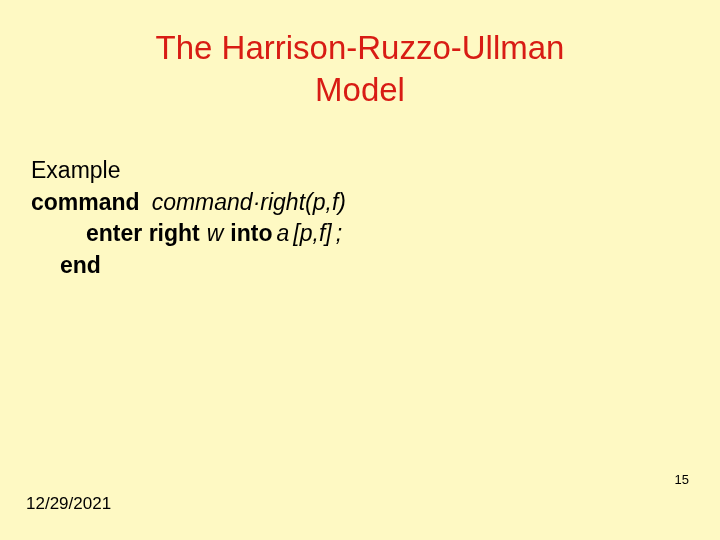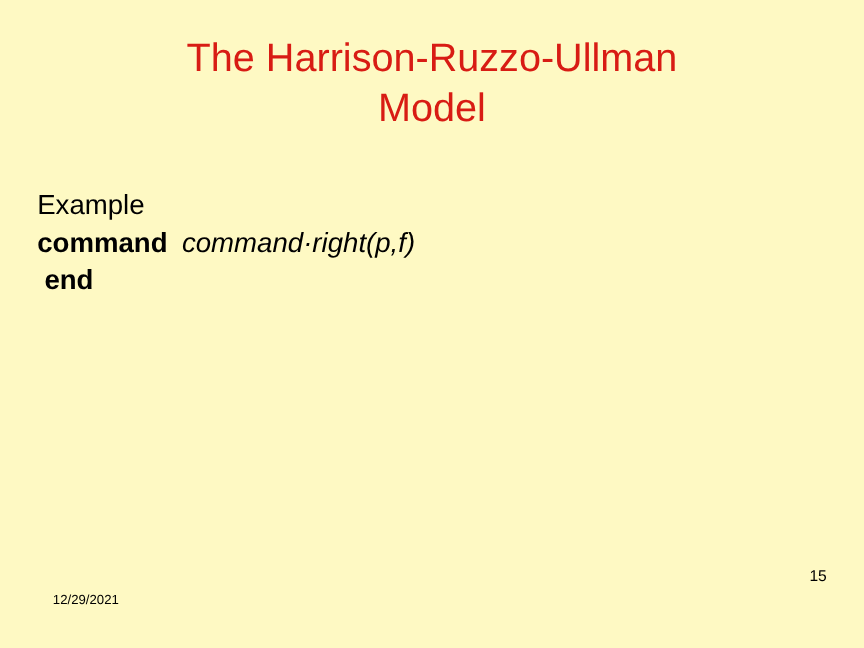--- a/index.html
+++ b/index.html
@@ -47,35 +47,35 @@
     width: 650px;
     font-size: 23px;
     line-height: 31.5px;
     color: #000000;
   }
   .line {
     white-space: nowrap;
     height: 31.5px;
   }
   .line.indent1 { padding-left: 55px; }
-  .line.indent-end { padding-left: 6px; }
+  .line.indent-end { padding-left: 6px; margin-left: 23px; }
 
   .reg  { font-weight: 400; font-style: normal; }
   .bold { font-weight: 700; font-style: normal; }
   .ital { font-weight: 400; font-style: italic; }
   .sp   { display: inline-block; width: 7px; }
   .sp-sm{ display: inline-block; width: 4px; }
   .sp-lg{ display: inline-block; width: 12px; }
 
   
   .footer-date {
     position: absolute;
-    left: 44px;
+    left: 26px;
     top: 494px;
-    font-size: 11px;
+    font-size: 17px;
     font-weight: 400;
     color: #000000;
   }
   .footer-page {
     position: absolute;
     right: 31px;
     top: 472px;
     font-size: 13px;
     font-weight: 400;
     color: #000000;
@@ -97,20 +97,23 @@
       <span class="reg">Example</span>
     </div>
 
     <div class="line">
       <span class="bold">command</span><span class="sp-lg"></span><span class="ital">command</span><span class="ital">·</span><span class="ital">right</span><span class="ital">(p,f)</span>
     </div>
 
 
 
 
+    <div class="line indent1">
+      <span class="bold">enter right</span><span class="sp"></span><span class="ital">w</span><span class="sp"></span><span class="bold">into</span><span class="sp-sm"></span><span class="ital">a</span><span class="sp-sm"></span><span class="ital">[p,f]</span><span class="sp-sm"></span><span class="ital">;</span>
+    </div>
 
     <div class="line indent-end">
       <span class="bold">end</span>
     </div>
 
   </div>
 
   <div class="footer-date">12/29/2021</div>
   <div class="footer-page">15</div>
 

